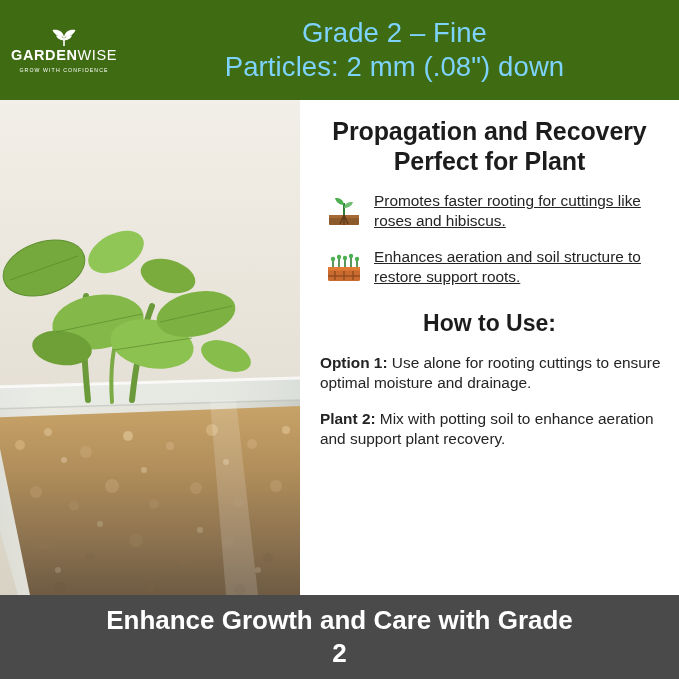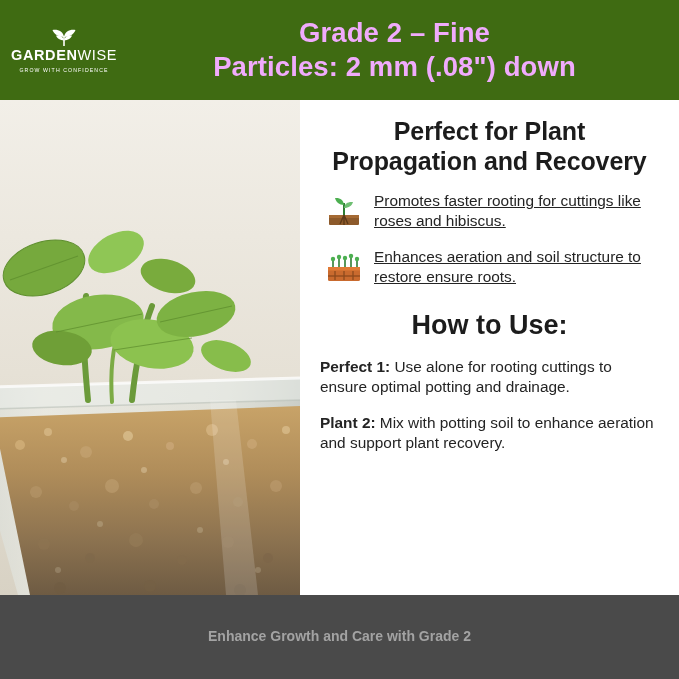--- a/index.html
+++ b/index.html
@@ -54,23 +54,23 @@
   .logo-name .thin { font-weight: normal; }
   .logo-tag {
     font-size: 5.2px;
     letter-spacing: 1.1px;
     margin-top: 4px;
     font-weight: normal;
   }
   .header-title {
     flex: 1;
     text-align: center;
-    color: #f0abfc;
+    color: #7dd3fc;
     font-size: 27.5px;
-    font-weight: bold;
+    font-weight: normal;
     line-height: 1.22;
     padding-right: 18px;
     letter-spacing: 0.1px;
   }
 
   
   .photo {
     position: absolute;
     top: 100px;
     left: 0;
@@ -116,21 +116,21 @@
   }
   .benefit-text {
     font-size: 15.4px;
     color: #242424;
     line-height: 1.28;
     padding-top: 1px;
     text-decoration: underline;
   }
   .howto {
     text-align: center;
-    font-size: 27px;
+    font-size: 23px;
     font-weight: bold;
     color: #1c1c1c;
     margin: 22px 0 16px 0;
   }
   .option {
     font-size: 15.4px;
     color: #242424;
     line-height: 1.3;
     margin: 0 0 16px 2px;
   }
@@ -142,22 +142,22 @@
     left: 0;
     top: 595px;
     width: 679px;
     height: 84px;
     background: #4a4a4a;
     display: flex;
     align-items: center;
     justify-content: center;
   }
   .footer-text {
-    color: #a3a3a3;
-    font-size: 14px;
+    color: #ffffff;
+    font-size: 26px;
     font-weight: bold;
     text-align: center;
     line-height: 1.28;
     width: 470px;
   }
 </style>
 </head>
 <body>
 
 <div class="page">
@@ -279,22 +279,22 @@
           <path d="M56 232 L142 214"></path>
           <path d="M114 250 L192 238"></path>
           <path d="M160 222 L232 206"></path>
         </g>
       </g>
     </svg>
   </div>
 
   <div class="content">
     <div class="headline">
+      <div>Propagation and Recovery</div>
       <div>Perfect for Plant</div>
-      <div>Propagation and Recovery</div>
     </div>
 
     <div class="benefit">
       <span class="benefit-icon">
         <svg width="40" height="40" viewBox="0 0 40 40">
           <path d="M20 24 L20 12" stroke="#2f7d32" stroke-width="2" fill="none"></path>
           <path d="M20 14 C15 14 12 11 11 7 C16 6.5 19.5 9 20 14 Z" fill="#4caf50"></path>
           <path d="M20 17 C25 17 28 14.5 29 11 C24 10.5 20.5 12.5 20 17 Z" fill="#6fbf73"></path>
           <rect x="5" y="24" width="30" height="10" rx="1" fill="#8d5a2b"></rect>
           <rect x="5" y="24" width="30" height="3" fill="#a56a33"></rect>
@@ -324,27 +324,27 @@
           <rect x="4" y="20" width="32" height="14" rx="1.5" fill="#c96a2e"></rect>
           <rect x="4" y="20" width="32" height="3.5" fill="#e07a35"></rect>
           <g stroke="#8d4a1d" stroke-width="1.3" fill="none">
             <path d="M11 24 L11 33"></path>
               <path d="M20 24 L20 33"></path>
               <path d="M29 24 L29 33"></path>
             <path d="M4 29 L36 29"></path>
           </g>
         </svg>
       </span>
-      <span class="benefit-text">Enhances aeration and soil structure to restore ensure roots.</span>
+      <span class="benefit-text">Enhances aeration and soil structure to restore support roots.</span>
     </div>
 
     <div class="howto">How to Use:</div>
 
     <div class="option">
-      <b>Perfect 1:</b><span> Use alone for rooting cuttings to ensure optimal potting and drainage.</span>
+      <b>Option 1:</b><span> Use alone for rooting cuttings to ensure optimal moisture and drainage.</span>
     </div>
     <div class="option">
       <b>Plant 2:</b><span> Mix with potting soil to enhance aeration and support plant recovery.</span>
     </div>
   </div>
 
   <div class="footer">
     <div class="footer-text">
       <div>Enhance Growth and Care with Grade 2</div>
     </div>

